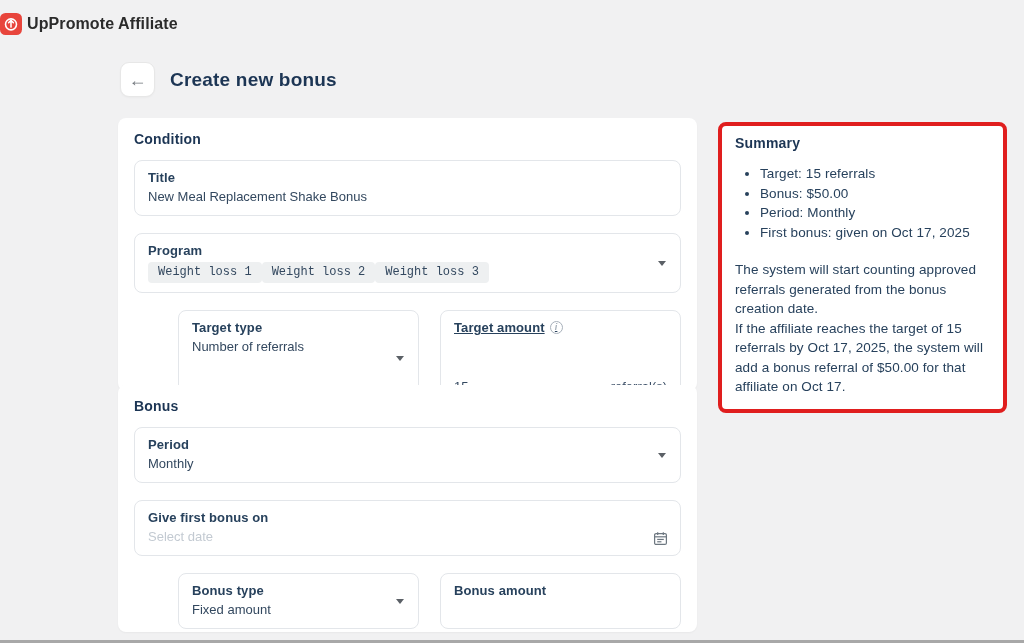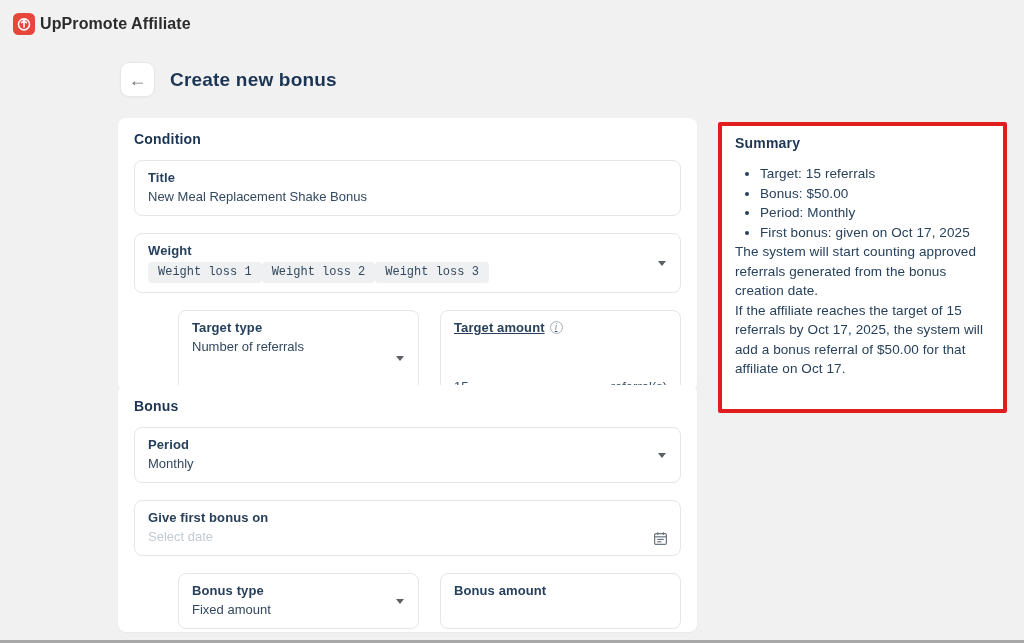--- a/index.html
+++ b/index.html
@@ -9,21 +9,21 @@
     background: #f1f1f2; overflow: hidden;
     font-family: "Liberation Sans", sans-serif;
     color: #27415c;
   }
   .bottom-edge {
     position: absolute; left: 0; bottom: 0; width: 100%; height: 3px;
     background: #a8a8a8;
   }
   
   .topbar {
-    position: absolute; left: 13px; top: 13px;
+    position: absolute; left: 0; top: 13px;
     display: flex; align-items: center; gap: 5px;
   }
   .logo { display: inline-flex; width: 22px; height: 22px; }
   .brand { font-size: 16px; font-weight: 700; color: #2b2b2b; letter-spacing: .1px; }
   
   .page-head {
     position: absolute; left: 120px; top: 62px;
     display: flex; align-items: center; gap: 15px;
   }
   .back-btn {
@@ -73,27 +73,27 @@
     color: #a7b0ba; font-size: 9px; font-style: italic; font-weight: 700;
     cursor: pointer; line-height: 1;
   }
   .f-value-row { display: flex; justify-content: space-between; align-items: baseline; margin-top: 40px; }
   .suffix { font-size: 13px; color: #3d5068; }
   .suffix-light { font-size: 13px; color: #9aa2ab; }
   .cal-icon { position: absolute; right: 12px; bottom: 9px; display: inline-flex; cursor: pointer; }
   
   .summary {
     position: absolute; left: 718px; top: 122px; width: 289px; height: 291px;
-    background: #fff; border: 4px solid #e01e1e; border-radius: 2px;
+    background: #fff; border: 4px solid #e01e1e; border-radius: 8px;
     padding: 9px 13px 14px;
   }
   .summary h2 { font-size: 14px; font-weight: 700; color: #1c3554; letter-spacing: .2px; }
   .summary ul { margin: 13px 0 0 0; padding-left: 25px; }
   .summary li { font-size: 13.5px; color: #27415c; line-height: 19.5px; letter-spacing: .1px; }
-  .summary .paras { }
+  .summary .paras { margin-top: 18px; }
   .summary p { font-size: 13.5px; color: #27415c; line-height: 19.5px; letter-spacing: .1px; }
 </style>
 </head>
 <body>
 
 <div class="screen">
 
   <div class="topbar">
     <span class="logo">
       <svg width="22" height="22" viewBox="0 0 24 24">
@@ -114,21 +114,21 @@
 
   <section class="card card-condition">
     <h2>Condition</h2>
 
     <div class="field">
       <div class="f-label">Title</div>
       <div class="f-value">New Meal Replacement Shake Bonus</div>
     </div>
 
     <div class="field">
-      <div class="f-label">Weight</div>
+      <div class="f-label">Program</div>
       <div class="chips">
           <span class="chip">Weight loss 1</span>
           <span class="chip">Weight loss 2</span>
           <span class="chip">Weight loss 3</span>
         </div>
       <span class="caret"></span>
     </div>
 
     <div class="row">
       <div class="field">

